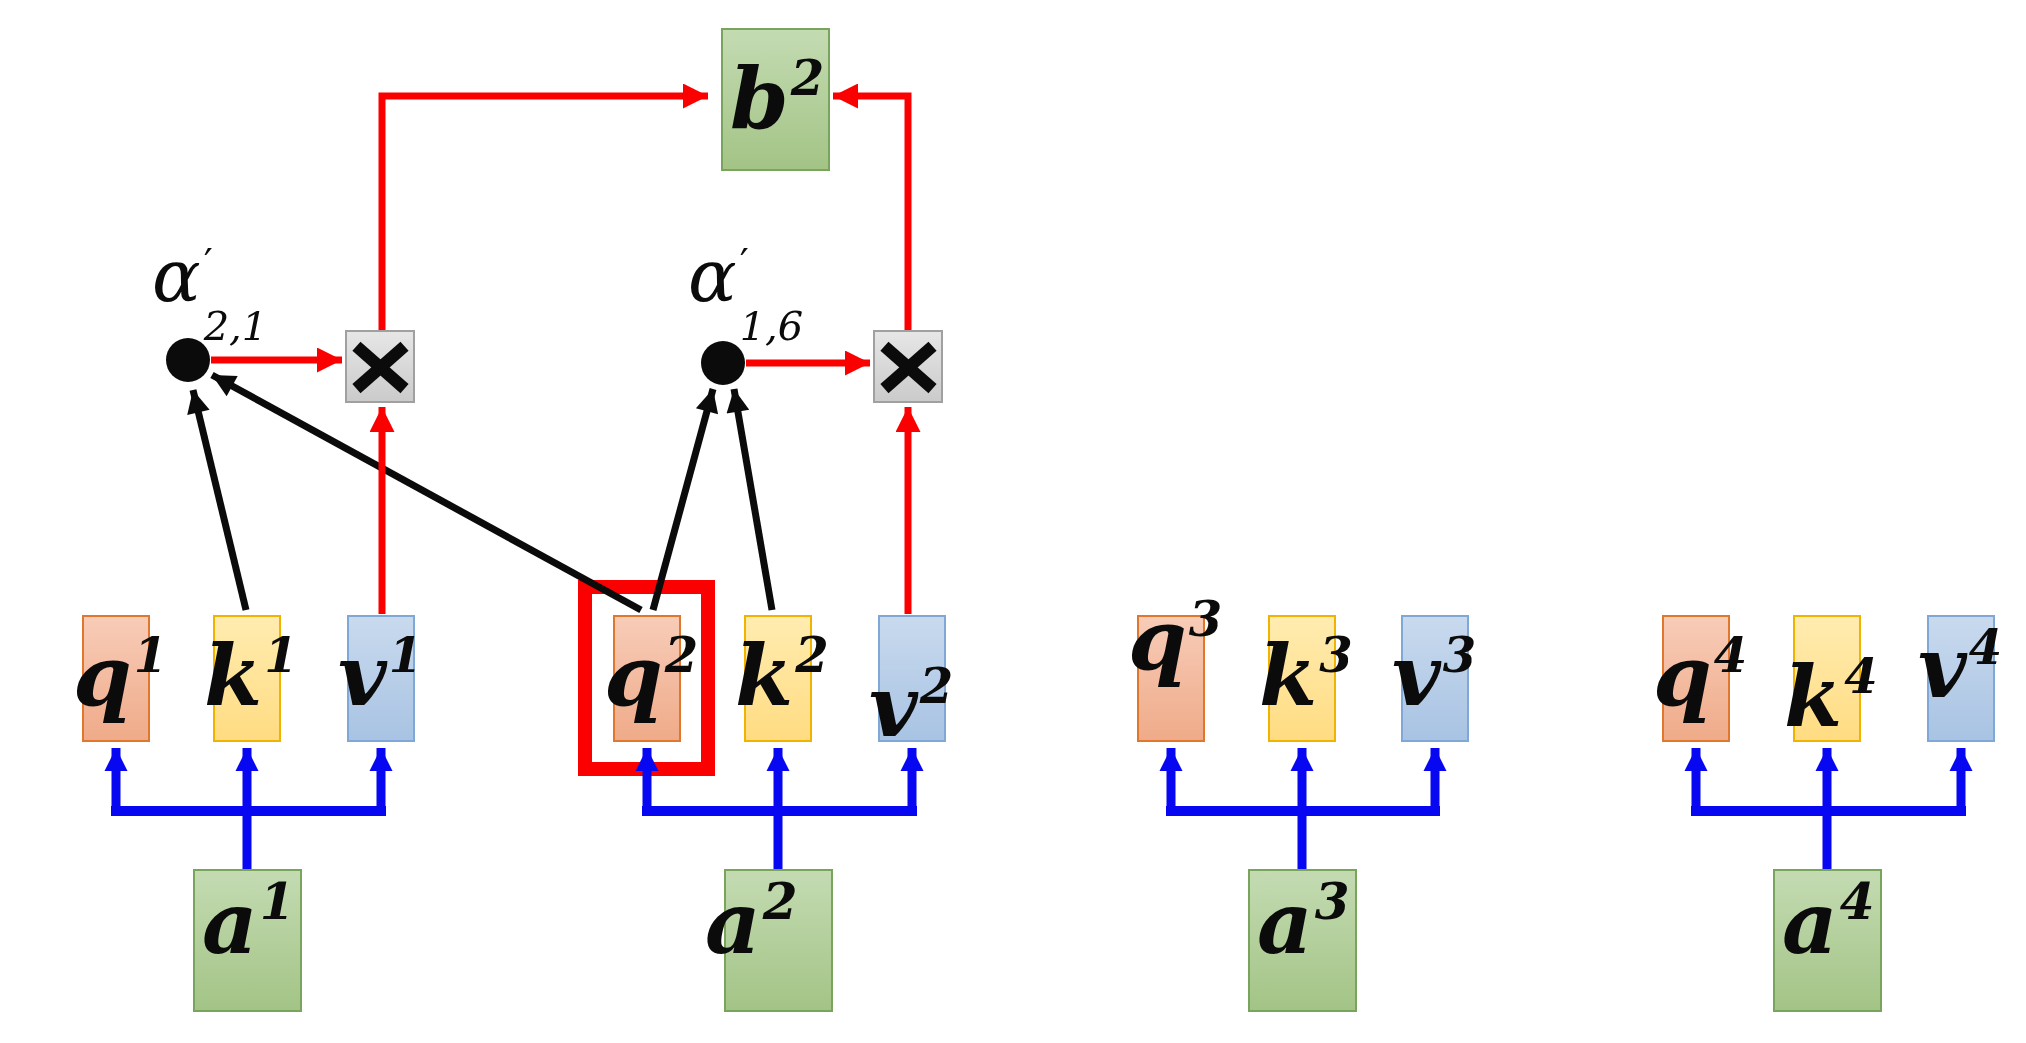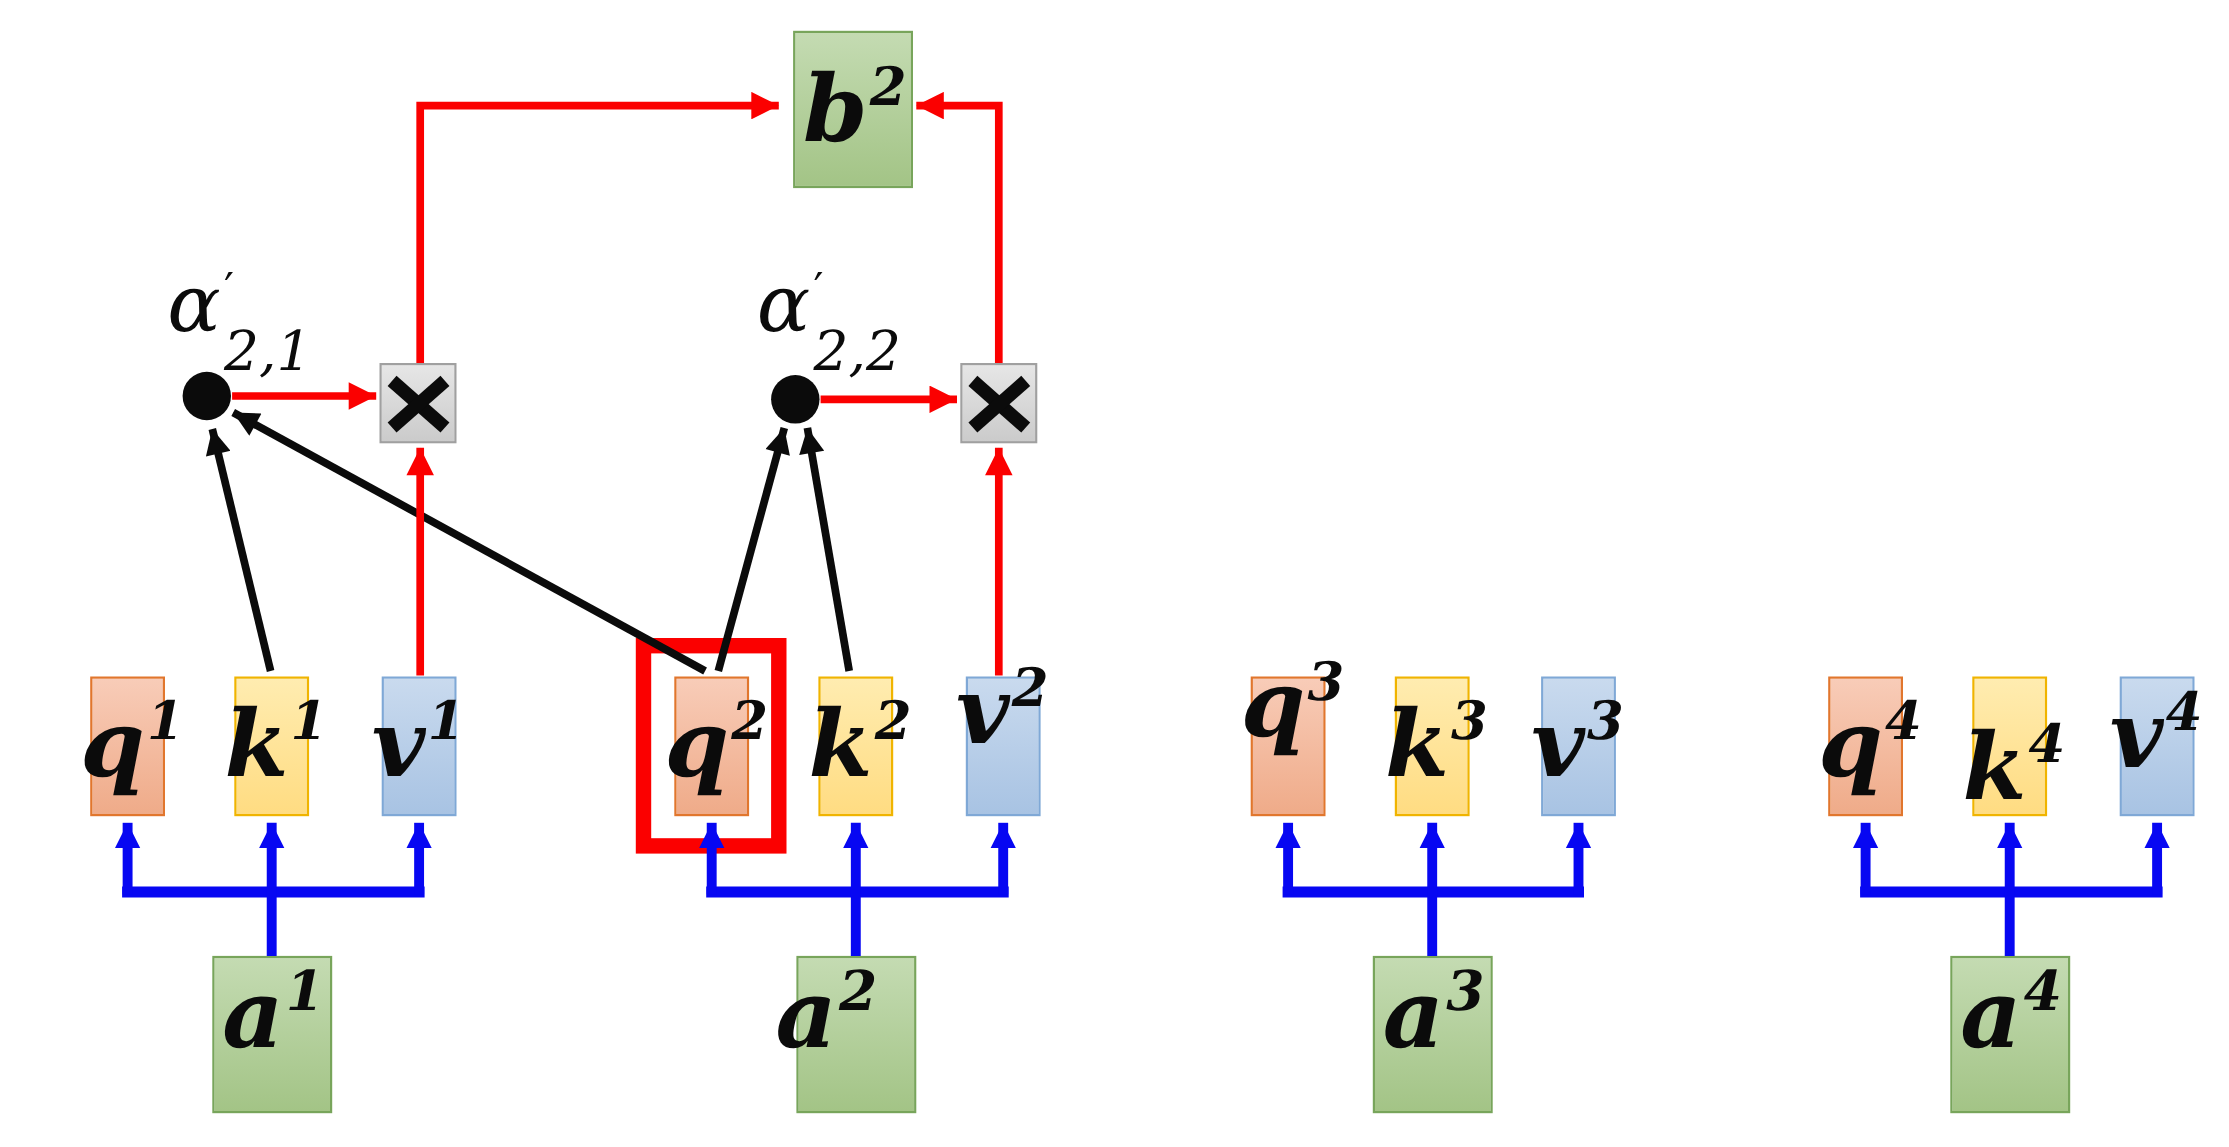--- a/index.html
+++ b/index.html
@@ -34,21 +34,21 @@
        color:var(--ink,#0a0a0a);white-space:nowrap;font-family:"DejaVu Serif",serif;}
   .lbl sup{font-size:48px;line-height:0;vertical-align:33px;margin-left:2px;}
   .lbl.al{font-size:86px;font-style:italic;}
   .lbl.al sup{font-size:50px;vertical-align:34px;}
 
   .alpha{position:absolute;display:flex;align-items:flex-start;font-style:italic;
          font-weight:400;font-size:72px;line-height:1;color:var(--ink,#0a0a0a);
          font-family:"DejaVu Serif",serif;}
   .alpha .stack{display:flex;flex-direction:column;margin-left:3px;}
   .alpha .prime{font-size:40px;line-height:.65;margin-top:10px;font-style:normal;}
-  .alpha .asub{font-size:50px;line-height:1;margin-top:18px;}
+  .alpha .asub{font-size:40px;line-height:1;margin-top:30px;}
 
   
   .s-red{stroke:var(--red,#fb0000);stroke-width:7;fill:none;}
   .s-blue{stroke:var(--blue,#0707f2);stroke-width:9;fill:none;}
   .s-blue-bar{stroke:var(--blue,#0707f2);stroke-width:10;fill:none;}
   .s-black{stroke:var(--ink,#0a0a0a);stroke-width:7;fill:none;}
   .f-red{fill:var(--red,#fb0000);}
   .f-blue{fill:var(--blue,#0707f2);}
   .f-ink{fill:var(--ink,#0a0a0a);}
   .hl{stroke:var(--red,#fb0000);stroke-width:14;fill:none;}
@@ -144,21 +144,21 @@
     <circle cx="188" cy="360" r="22" class="f-ink"></circle>
     <circle cx="723" cy="363" r="22" class="f-ink"></circle>
   </svg>
 
   <div class="lbl" style="left:73px;top:634px"><span>q</span><sup>1</sup></div>
   <div class="lbl" style="left:204px;top:634px"><span>k</span><sup>1</sup></div>
   <div class="lbl" style="left:338px;top:634px"><span>v</span><sup>1</sup></div>
 
   <div class="lbl" style="left:604px;top:634px"><span>q</span><sup>2</sup></div>
   <div class="lbl" style="left:735px;top:634px"><span>k</span><sup>2</sup></div>
-  <div class="lbl" style="left:869px;top:604px"><span>v</span><sup>2</sup></div>
+  <div class="lbl" style="left:869px;top:665px"><span>v</span><sup>2</sup></div>
 
   <div class="lbl" style="left:1128px;top:598px"><span>q</span><sup>3</sup></div>
   <div class="lbl" style="left:1259px;top:634px"><span>k</span><sup>3</sup></div>
   <div class="lbl" style="left:1392px;top:634px"><span>v</span><sup>3</sup></div>
 
   <div class="lbl" style="left:1653px;top:634px"><span>q</span><sup>4</sup></div>
   <div class="lbl" style="left:1784px;top:655px"><span>k</span><sup>4</sup></div>
   <div class="lbl" style="left:1918px;top:626px"><span>v</span><sup>4</sup></div>
 
   <div class="lbl al" style="left:202px;top:880px"><span>a</span><sup>1</sup></div>
@@ -172,17 +172,17 @@
     <span>α</span>
     <span class="stack">
       <span class="prime">′</span>
       <span class="asub">2,1</span>
     </span>
   </div>
   <div class="alpha" style="left:688px;top:240px">
     <span>α</span>
     <span class="stack">
       <span class="prime">′</span>
-      <span class="asub">2,2</span>
+      <span class="asub">1,6</span>
     </span>
   </div>
 
 </div>
 
 </body></html>

